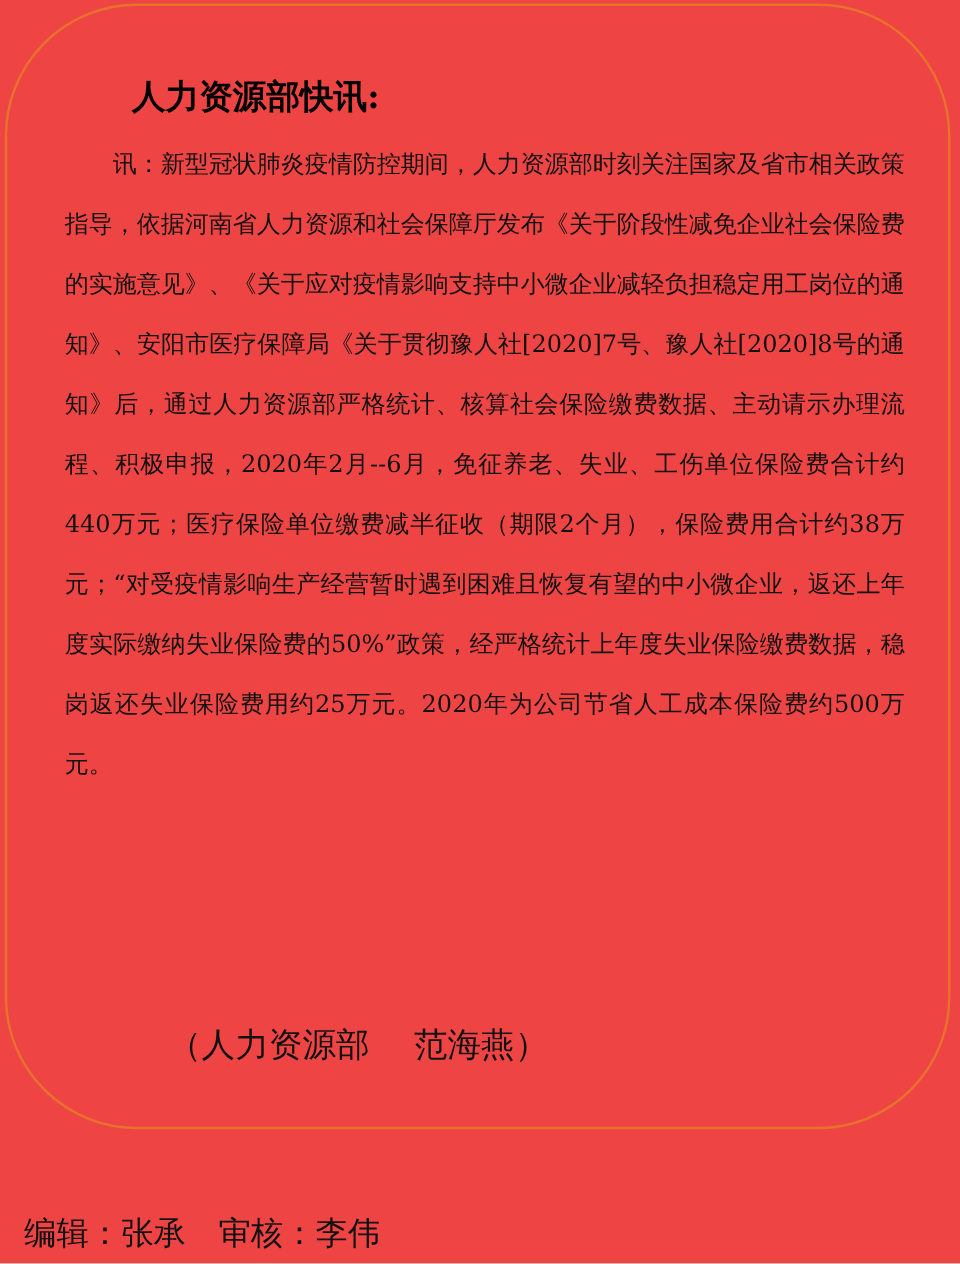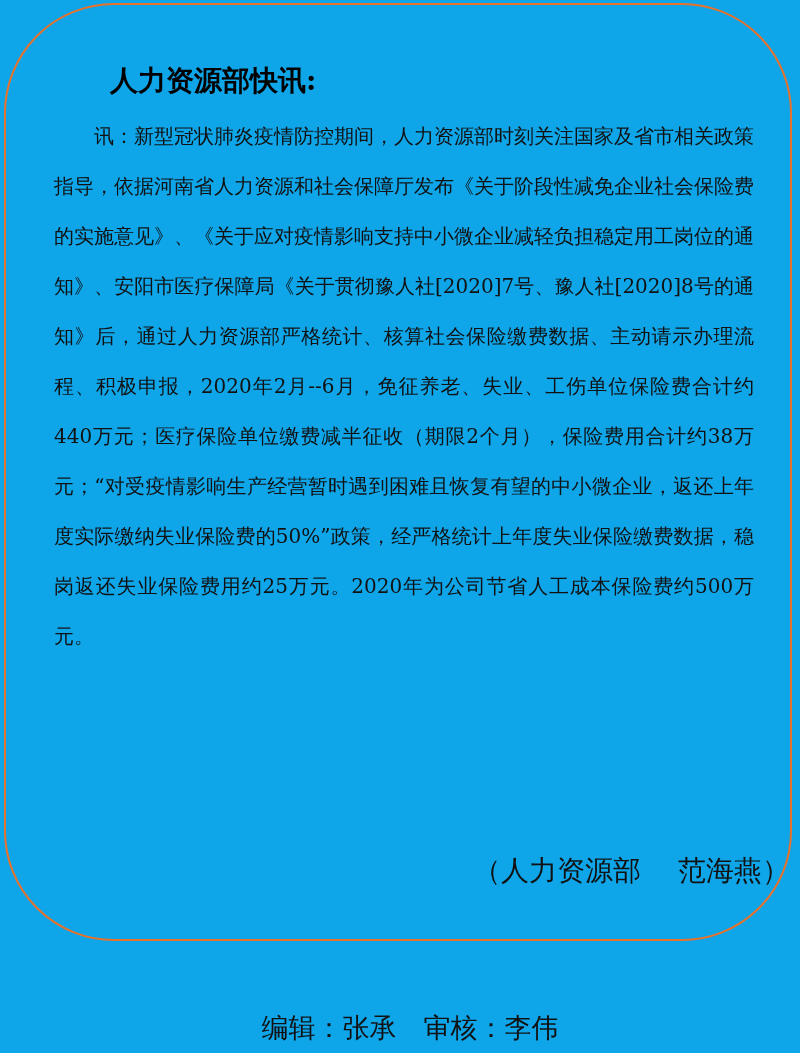--- a/index.html
+++ b/index.html
@@ -4,21 +4,21 @@
 <style>
   html, body {
     margin: 0;
     padding: 0;
     background: #ffffff;
   }
   .page {
     position: relative;
     width: 800px;
     height: 1053px;
-    background: #0ea5e9;
+    background: #ef4444;
     overflow: hidden;
     font-family: "DejaVu Serif", "Liberation Serif", serif;
     color: #1a1a1a;
   }
   .border-frame {
     position: absolute;
     top: 3px;
     left: 4px;
     width: 788px;
     height: 938px;
@@ -50,34 +50,33 @@
     letter-spacing: 0px;
   }
   .attribution {
     position: absolute;
     top: 846px;
     left: 0;
     width: 100%;
     margin: 0;
     font-size: 28px;
     line-height: 40px;
-    text-align: right;
+    text-align: left;
     padding-left: 134px;
     box-sizing: border-box;
     color: #111111;
   }
   .footer-line {
     position: absolute;
     top: 1008px;
     left: 0;
     width: 100%;
     margin: 0;
     font-size: 27px;
     line-height: 40px;
-    text-align: center;
     padding-left: 20px;
     box-sizing: border-box;
     color: #111111;
     font-family: Liberation Serif, serif;
   }
 </style>
 </head>
 <body>
 
 <div class="page">

